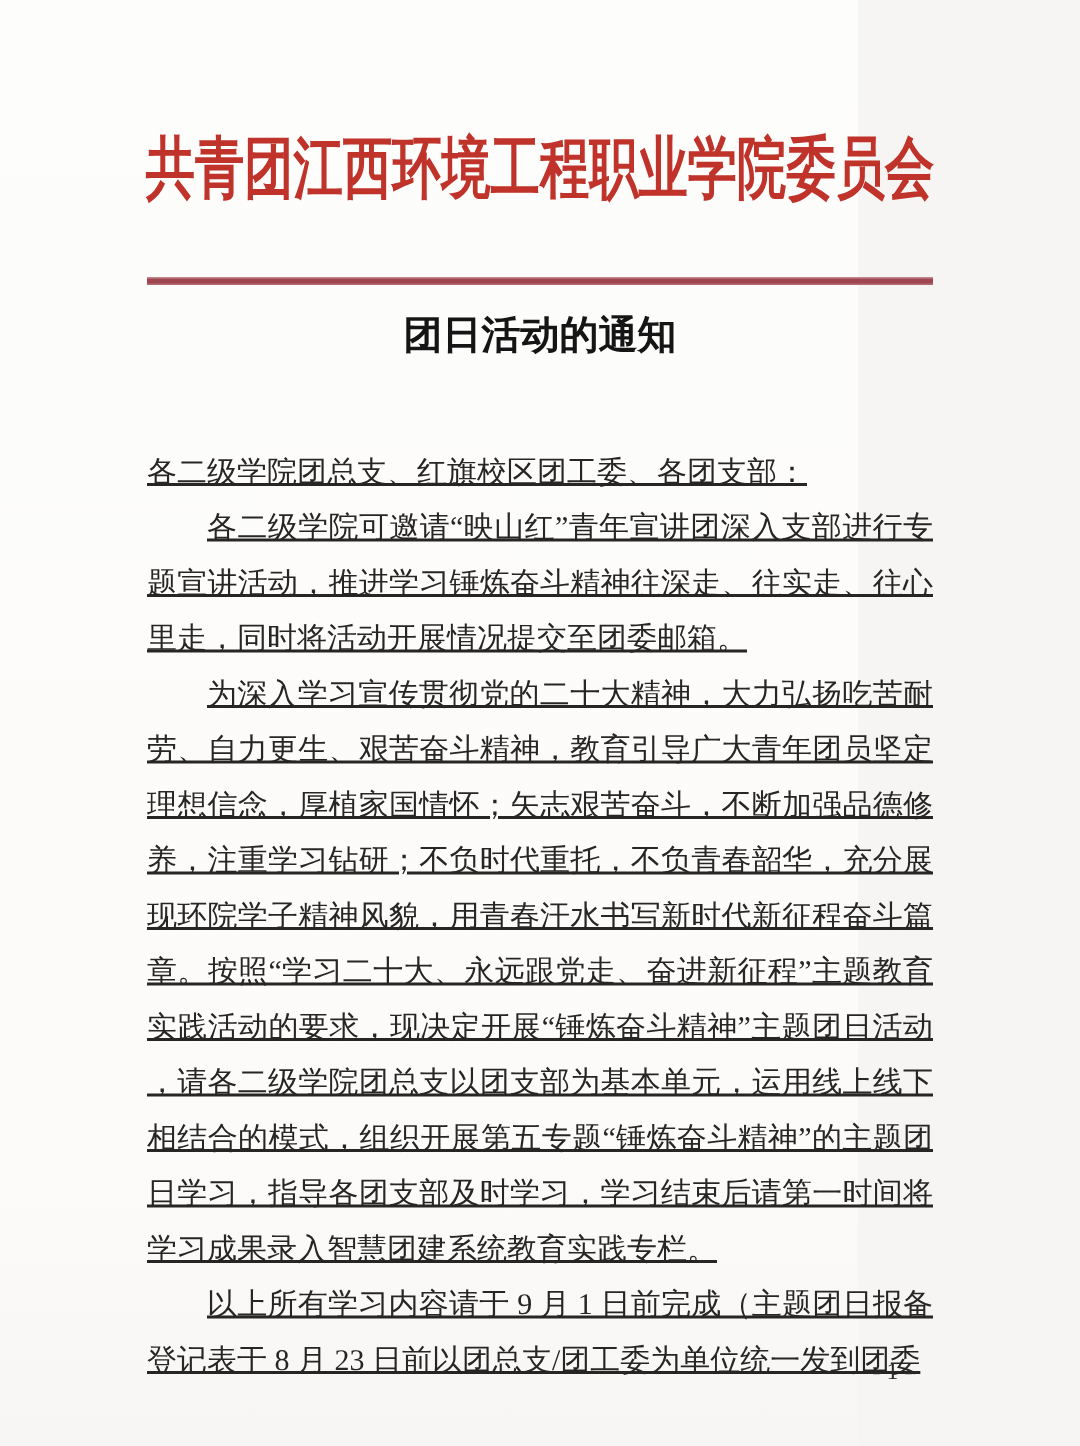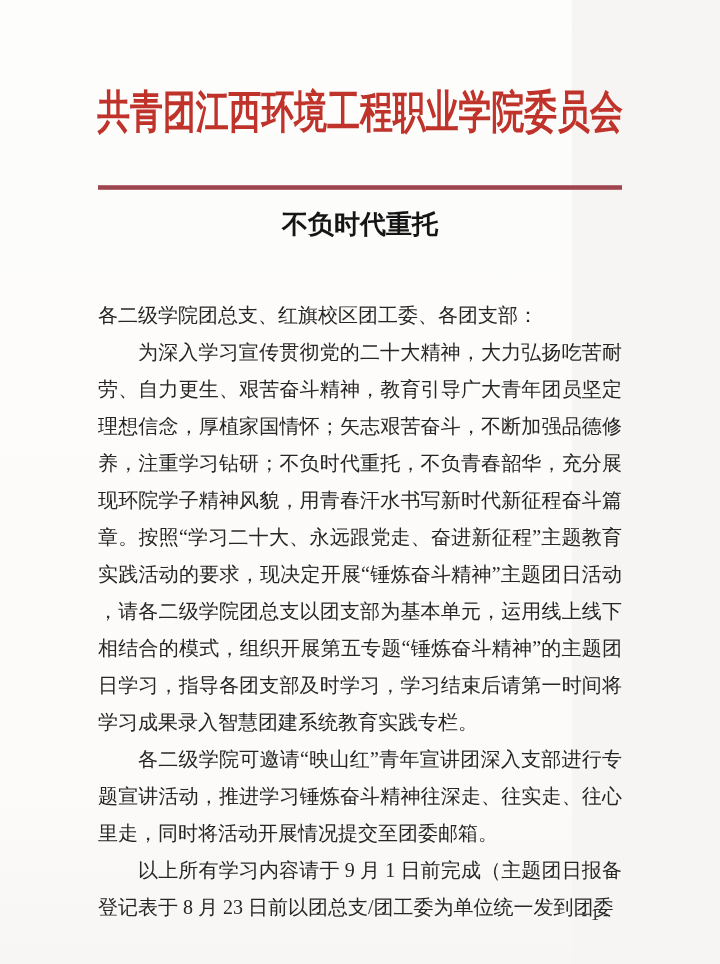--- a/index.html
+++ b/index.html
@@ -69,20 +69,21 @@
     font-size: 20px;
     line-height: 37px;
     text-align: justify;
     word-break: break-all;
     line-break: anywhere;
   }
   .body-text p {
     margin: 0;
     padding: 0;
     text-indent: 2em;
+    text-decoration: underline;
   }
   .body-text .salutation {
     text-indent: 0;
   }
   .page-number {
     position: absolute;
     top: 906px;
     left: 540px;
     width: 110px;
     text-align: center;
@@ -94,25 +95,25 @@
 </head>
 <body>
 
 <div class="page">
 
   <div class="org-header">共青团江西环境工程职业学院委员会</div>
 
   <div class="divider"></div>
 
   <div class="doc-title">
-    <div>不负时代重托</div>
+    <div>团日活动的通知</div>
   </div>
 
   <div class="body-text">
     <p class="salutation">各二级学院团总支、红旗校区团工委、各团支部：</p>
+    <p>各二级学院可邀请“映山红”青年宣讲团深入支部进行专题宣讲活动，推进学习锤炼奋斗精神往深走、往实走、往心里走，同时将活动开展情况提交至团委邮箱。</p>
     <p>为深入学习宣传贯彻党的二十大精神，大力弘扬吃苦耐劳、自力更生、艰苦奋斗精神，教育引导广大青年团员坚定理想信念，厚植家国情怀；矢志艰苦奋斗，不断加强品德修养，注重学习钻研；不负时代重托，不负青春韶华，充分展现环院学子精神风貌，用青春汗水书写新时代新征程奋斗篇章。按照“学习二十大、永远跟党走、奋进新征程”主题教育实践活动的要求，现决定开展“锤炼奋斗精神”主题团日活动，请各二级学院团总支以团支部为基本单元，运用线上线下相结合的模式，组织开展第五专题“锤炼奋斗精神”的主题团日学习，指导各团支部及时学习，学习结束后请第一时间将学习成果录入智慧团建系统教育实践专栏。</p>
-    <p>各二级学院可邀请“映山红”青年宣讲团深入支部进行专题宣讲活动，推进学习锤炼奋斗精神往深走、往实走、往心里走，同时将活动开展情况提交至团委邮箱。</p>
     <p>以上所有学习内容请于 9 月 1 日前完成（主题团日报备登记表于 8 月 23 日前以团总支/团工委为单位统一发到团委</p>
   </div>
 
   <div class="page-number">- 1 -</div>
 
 </div>
 
 </body></html>

